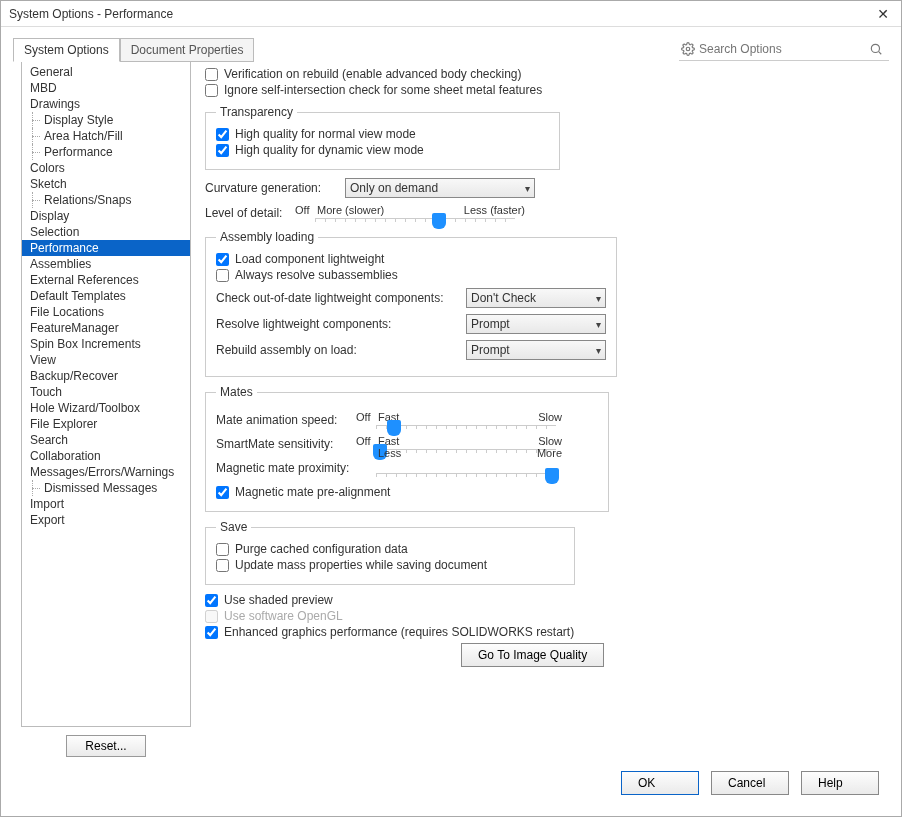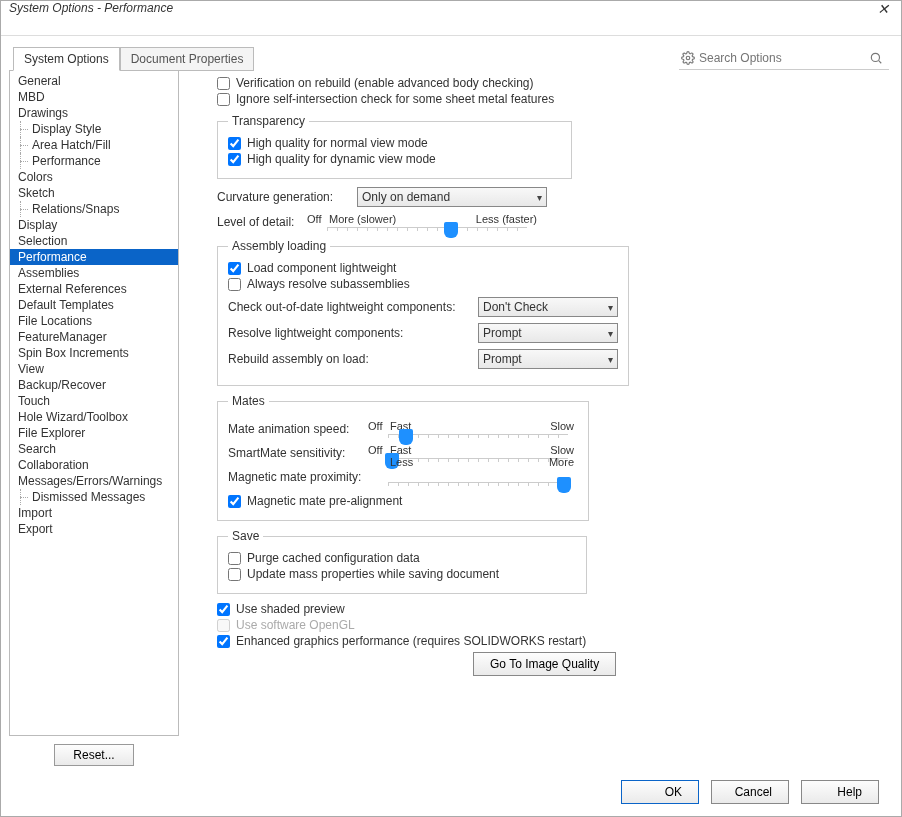--- a/index.html
+++ b/index.html
@@ -8,24 +8,24 @@
   font-size: 12px;
   color: #333;
   background: #fff;
   width: 902px;
   height: 817px;
   overflow: hidden;
   border: 1px solid #aaa;
 }
 .titlebar {
   display: flex;
-  height: 35px;
+  align-items: center;
+  height: 26px;
   padding: 0 8px;
   border-bottom: 1px solid #ddd;
-  font-style: italic;
 }
 .titlebar .title { flex: 1; font-size: 12px; color: #333; }
 .titlebar .close { width: 20px; text-align: center; cursor: default; font-size: 14px; color: #333; }
 
 .toprow {
   display: flex;
   align-items: flex-end;
   padding: 8px 12px 0 12px;
   height: 34px;
 }
@@ -62,23 +62,22 @@
   border: none;
   outline: none;
   font-size: 12px;
   color: #555;
   background: transparent;
 }
 .searchbox .mag { width: 18px; text-align: center; }
 
 .content {
   display: flex;
-  padding: 0 12px 4px 8px;
+  padding: 0 12px 4px 20px;
   height: 700px;
-  gap: 24px;
 }
 .nav {
   width: 170px;
   border: 1px solid #bbb;
   background: #fff;
   overflow-y: auto;
   padding: 2px 0;
 }
 .nav-item {
   padding: 1px 4px 1px 8px;
@@ -180,21 +179,21 @@
   background: linear-gradient(#fdfdfd,#eaeaea);
   font-size: 12px;
 }
 
 .bottombar {
   display: flex;
   justify-content: flex-end;
   gap: 12px;
   padding: 10px 22px;
 }
-.btn { min-width: 78px; text-align: right; }
+.btn { min-width: 78px; text-align: left; }
 .btn.primary { border: 1px solid #0a64c8; }
 
 svg { display: block; }
 </style>
 </head>
 <body>
 
 <div class="titlebar">
   <div class="title">System Options - Performance</div>
   <div class="close">✕</div>
@@ -332,21 +331,21 @@
       </div>
       <div class="formrow">
           <span class="flabel">Rebuild assembly on load:</span>
         <div class="select" style="width:100px">
             <span>Prompt</span>
             <span class="caret">▾</span>
           </div>
       </div>
     </fieldset>
 
-    <fieldset style="width:372px">
+    <fieldset style="width:404px">
       <legend>Mates</legend>
 
       <div class="formrow">
           <span class="flabel" style="flex:0 0 160px">Mate animation speed:</span>
         <div class="slider-wrap">
           <div class="slider-labels">
             <span style="margin-left:-20px">Off</span>
             <span style="position:absolute;left:2px">Fast</span>
             <span style="position:absolute;right:-6px">Slow</span>
           </div>

